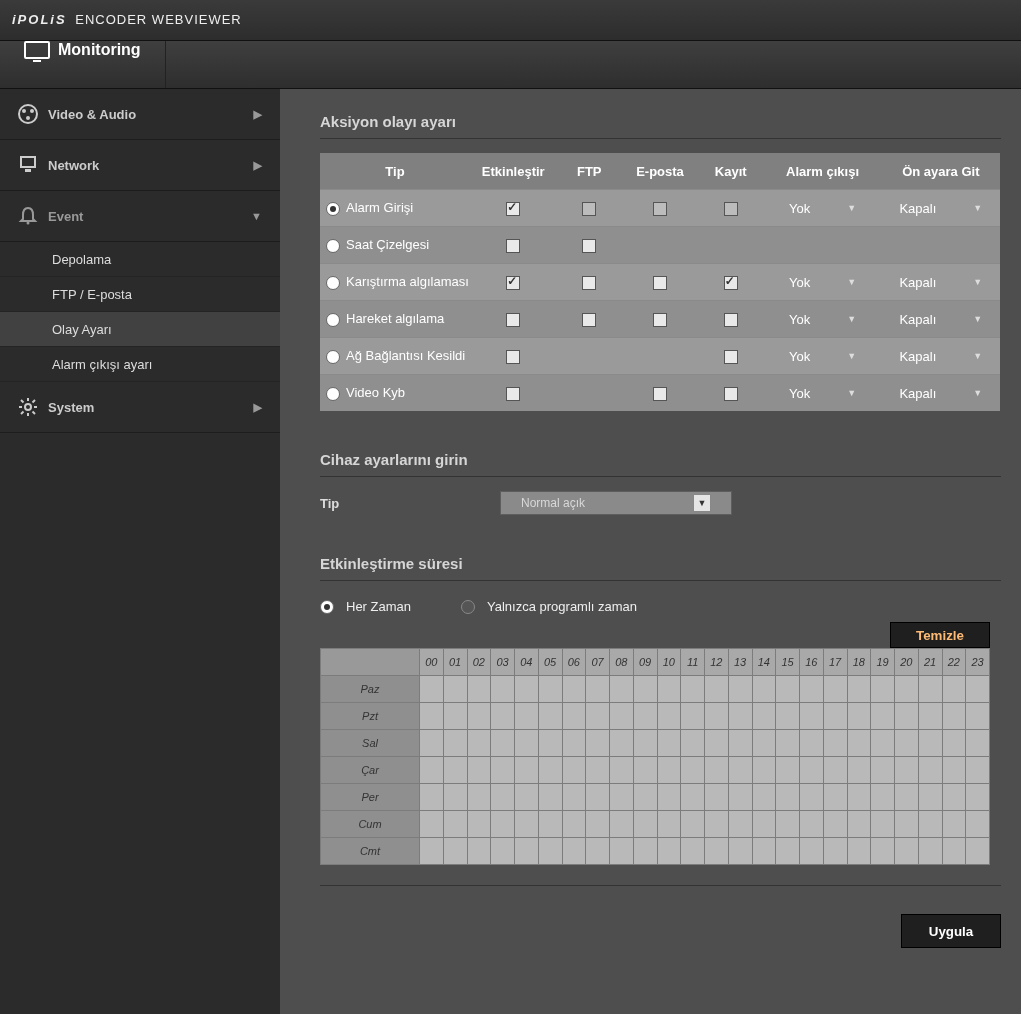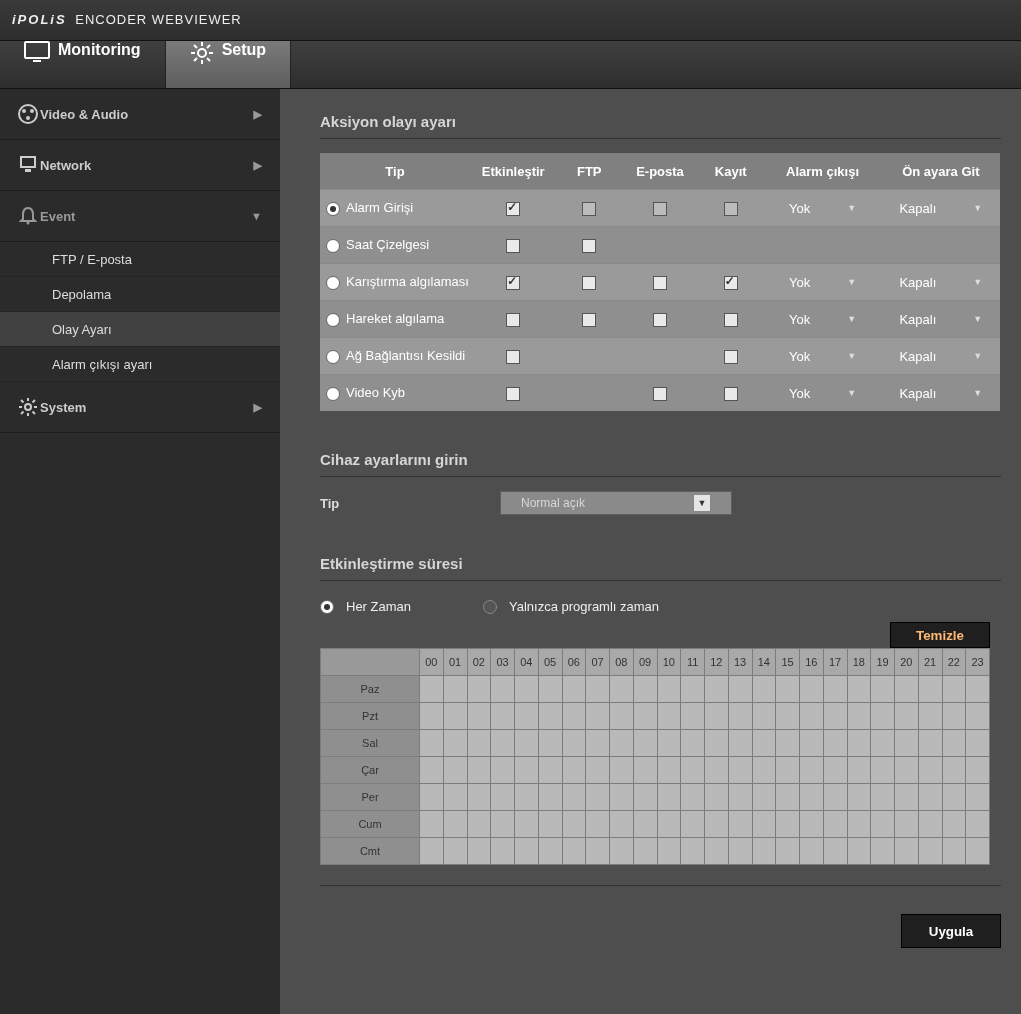--- a/index.html
+++ b/index.html
@@ -7,21 +7,21 @@
   
   .title-bar{height:40px;line-height:40px;padding:0 12px;background:linear-gradient(#3a3a3a,#2d2d2d);color:#eee;font-size:13px;letter-spacing:1px;border-bottom:1px solid #111;}
   .title-bar .brand{font-weight:bold;font-style:italic;letter-spacing:2px;margin-right:4px;}
   .tab-bar{height:47px;background:linear-gradient(#3f3f3f,#2e2e2e);display:flex;border-bottom:1px solid #111;}
   .tab{display:flex;gap:8px;padding:0 24px;font-size:16px;font-weight:bold;color:#fff;border-right:1px solid #222;cursor:pointer;}
   .tab.active{background:linear-gradient(#7a7a7a,#5e5e5e);}
   .tab .icon{display:inline-flex;}
   
   .body{display:flex;}
   .sidebar{width:280px;background:#2b2b2b;min-height:926px;}
-  .side-group{height:50px;display:flex;align-items:center;padding:0 18px;border-bottom:1px solid #1d1d1d;cursor:pointer;color:#ccc;font-weight:bold;gap:2px;}
+  .side-group{height:50px;display:flex;align-items:center;padding:0 18px;border-bottom:1px solid #1d1d1d;cursor:pointer;color:#ccc;font-weight:bold;gap:10px;}
   .side-group .caret{margin-left:auto;color:#999;font-size:11px;}
   .side-group.expanded{color:#aaa;text-align:center;}
   .sub-item{height:34px;display:flex;align-items:center;padding-left:52px;color:#ddd;border-bottom:1px solid #242424;cursor:pointer;font-size:13px;}
   .sub-item.active{background:#414141;}
   .content{flex:1;padding:24px 20px 40px 40px;}
   h3.sec{color:#d6d6d6;font-size:15px;font-weight:bold;margin:0 0 8px 0;}
   hr.sep{border:none;border-top:1px solid #333;margin:2px 0 14px 0;}
   
   .evt-table{width:680px;border-collapse:collapse;font-size:13px;}
   .evt-table th{background:#808080;color:#fff;font-weight:bold;height:34px;border:none;}
@@ -35,28 +35,28 @@
   .chk.dim{background:#bcbcbc;}
   .dd{display:inline-flex;align-items:center;justify-content:space-between;color:#fff;min-width:60px;gap:29px;}
   .dd .ar{font-size:9px;color:#ddd;margin-left:8px;}
   .wide-dd{min-width:80px;}
   
   .dev-row{display:flex;align-items:center;margin-top:10px;}
   .dev-row .lab{width:180px;color:#ddd;font-weight:bold;}
   .dev-select{width:190px;height:22px;background:#8a8a8a;color:#d8d8d8;border:1px solid #5e5e5e;display:flex;align-items:center;justify-content:space-between;padding:0 20px;font-size:12px;}
   .dev-select .btn{width:16px;height:16px;background:#e5e5e5;border:1px solid #888;display:flex;align-items:center;justify-content:center;color:#333;font-size:9px;}
   
-  .act-radios{display:flex;gap:72px;margin:18px 0 8px 0;color:#eee;}
+  .act-radios{display:flex;gap:50px;margin:18px 0 8px 0;color:#eee;}
   .act-radios label{display:flex;align-items:center;gap:6px;cursor:pointer;}
   .clear-row{display:flex;justify-content:flex-end;margin-bottom:0;}
   .clear-btn{background:#1f1f1f;color:#fdba74;border:1px solid #000;height:26px;width:100px;font-weight:bold;cursor:pointer;}
   .sched-wrap{width:670px;}
   .sched{border-collapse:collapse;width:100%;table-layout:fixed;}
   .sched th,.sched td{border:1px solid #7c7c7c;height:24px;font-size:11px;text-align:center;}
-  .sched th{background:#a9a9a9;color:#333;font-weight:normal;}
+  .sched th{background:#a9a9a9;color:#333;font-weight:normal;font-style:italic;}
   .sched td{background:#b9b9b9;}
   .sched .corner{background:#999;width:96px;}
   .sched .day{background:#8f8f8f;color:#333;width:96px;}
   
   .apply-row{display:flex;justify-content:flex-end;margin-top:28px;}
   .apply-btn{background:#1f1f1f;color:#fff;border:1px solid #000;height:34px;width:100px;font-weight:bold;cursor:pointer;margin-left:48px;}
   hr.long{border:none;border-top:1px solid #333;margin:20px 0;}
   svg{display:block;}
 </style>
 </head>
@@ -71,38 +71,20 @@
 <div class="tab-bar">
   <div class="tab">
     <span class="icon">
       <svg width="26" height="22" viewBox="0 0 26 22">
             <rect x="1" y="1" width="24" height="16" rx="1" fill="none" stroke="#fff" stroke-width="2"></rect>
             <rect x="9" y="19" width="8" height="2" fill="#fff"></rect>
           </svg>
     </span>
     <span>Monitoring</span>
   </div>
-  <div class="tab active">
-    <span class="icon">
-      <svg width="24" height="24" viewBox="0 0 24 24">
-            <circle cx="12" cy="12" r="4" fill="none" stroke="#fff" stroke-width="2"></circle>
-            <g stroke="#fff" stroke-width="2">
-              <line x1="12" y1="1" x2="12" y2="5"></line>
-              <line x1="12" y1="19" x2="12" y2="23"></line>
-              <line x1="1" y1="12" x2="5" y2="12"></line>
-              <line x1="19" y1="12" x2="23" y2="12"></line>
-              <line x1="4" y1="4" x2="7" y2="7"></line>
-              <line x1="17" y1="17" x2="20" y2="20"></line>
-              <line x1="4" y1="20" x2="7" y2="17"></line>
-              <line x1="17" y1="7" x2="20" y2="4"></line>
-            </g>
-          </svg>
-    </span>
-    <span>Setup</span>
-  </div>
 </div>
 
 <div class="body">
 
   <div class="sidebar">
     <div class="side-group">
       <span>
             <svg width="20" height="20" viewBox="0 0 20 20">
               <circle cx="10" cy="10" r="9" fill="none" stroke="#ccc" stroke-width="2"></circle>
               <circle cx="6" cy="7" r="2" fill="#ccc"></circle>
@@ -127,24 +109,24 @@
       <span>
             <svg width="20" height="20" viewBox="0 0 20 20">
               <path d="M10 2 C6 2 5 5 5 9 L5 13 L3 15 L17 15 L15 13 L15 9 C15 5 14 2 10 2 Z" fill="none" stroke="#999" stroke-width="2"></path>
               <circle cx="10" cy="17" r="1.5" fill="#999"></circle>
             </svg>
           </span>
       <span style="color:#999">Event</span>
       <span class="caret">▼</span>
     </div>
     <div class="sub-item">
-          <span>FTP / E-posta</span>
+          <span>Depolama</span>
         </div>
     <div class="sub-item">
-          <span>Depolama</span>
+          <span>FTP / E-posta</span>
         </div>
     <div class="sub-item active">
           <span>Olay Ayarı</span>
         </div>
     <div class="sub-item">
           <span>Alarm çıkışı ayarı</span>
         </div>
     <div class="side-group">
       <span>
             <svg width="20" height="20" viewBox="0 0 20 20">

